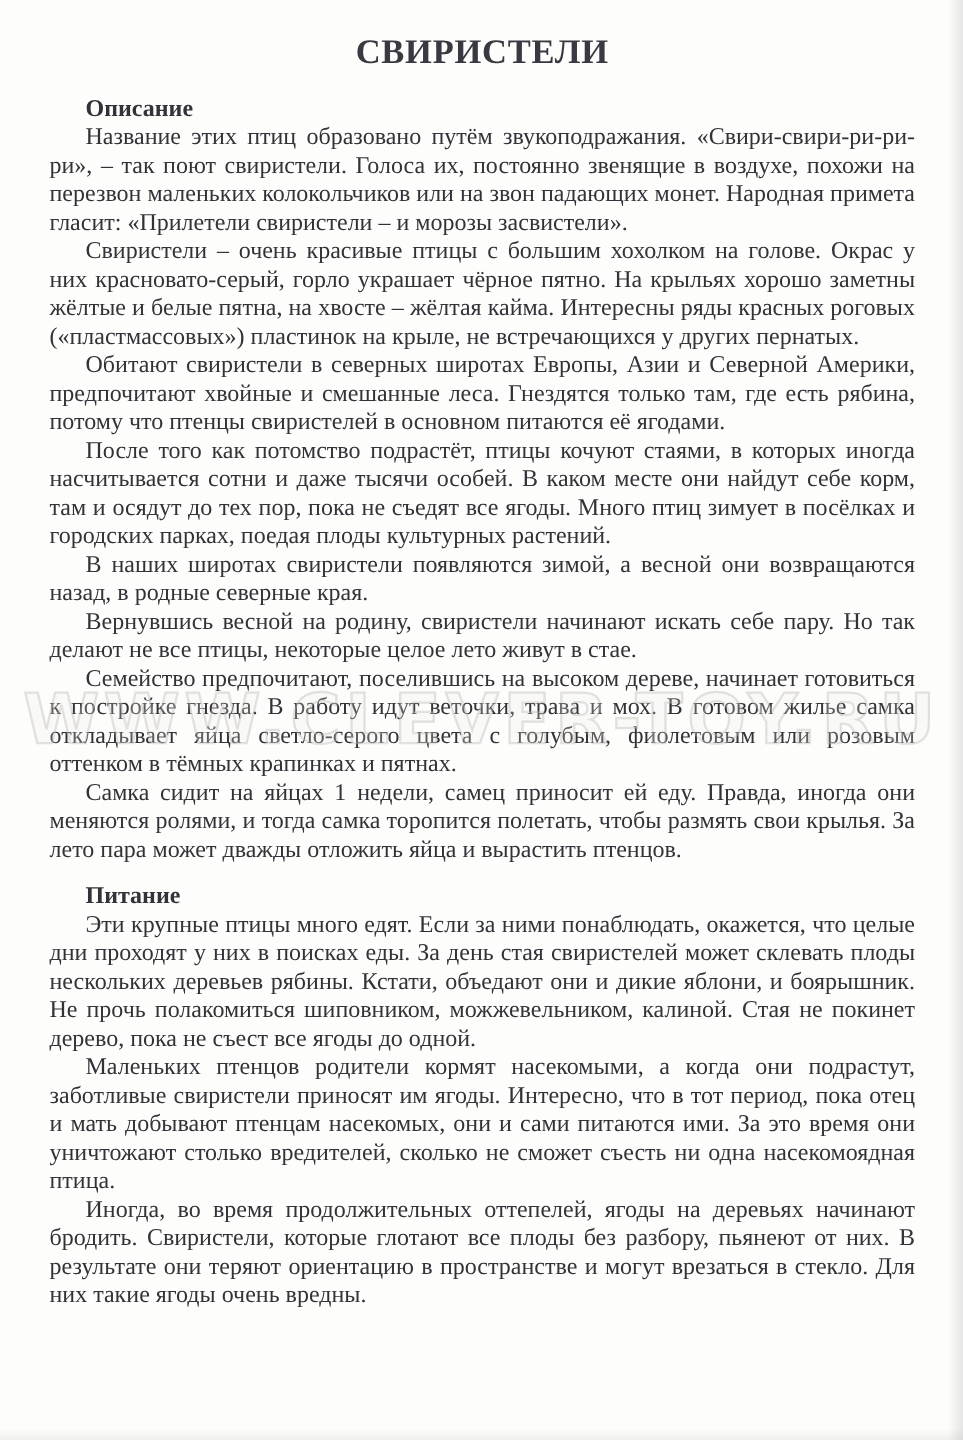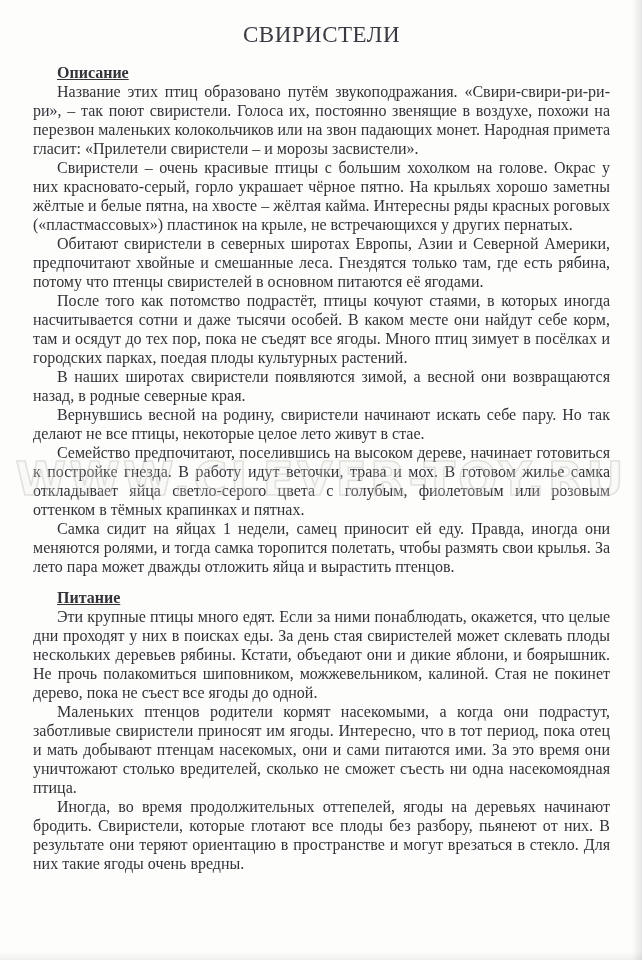--- a/index.html
+++ b/index.html
@@ -17,34 +17,33 @@
     color: #333238;
     box-sizing: border-box;
   }
   .content {
     position: relative;
     padding: 22px 32px 0 33px;
     z-index: 1;
   }
   .title {
     font-size: 23px;
-    font-weight: normal;
+    font-weight: bold;
     text-align: center;
     letter-spacing: 0.5px;
     margin: 0 0 15px 0;
     color: #3a3941;
   }
   .sec-heading {
     font-size: 16px;
     font-weight: bold;
     line-height: 19px;
     margin: 12px 0 0 0;
     text-indent: 24px;
     color: #333238;
-    text-decoration: underline;
   }
   .para {
     font-size: 16px;
     line-height: 19px;
     text-align: justify;
     text-indent: 24px;
     margin: 0;
     color: #333238;
   }
   .watermark {

